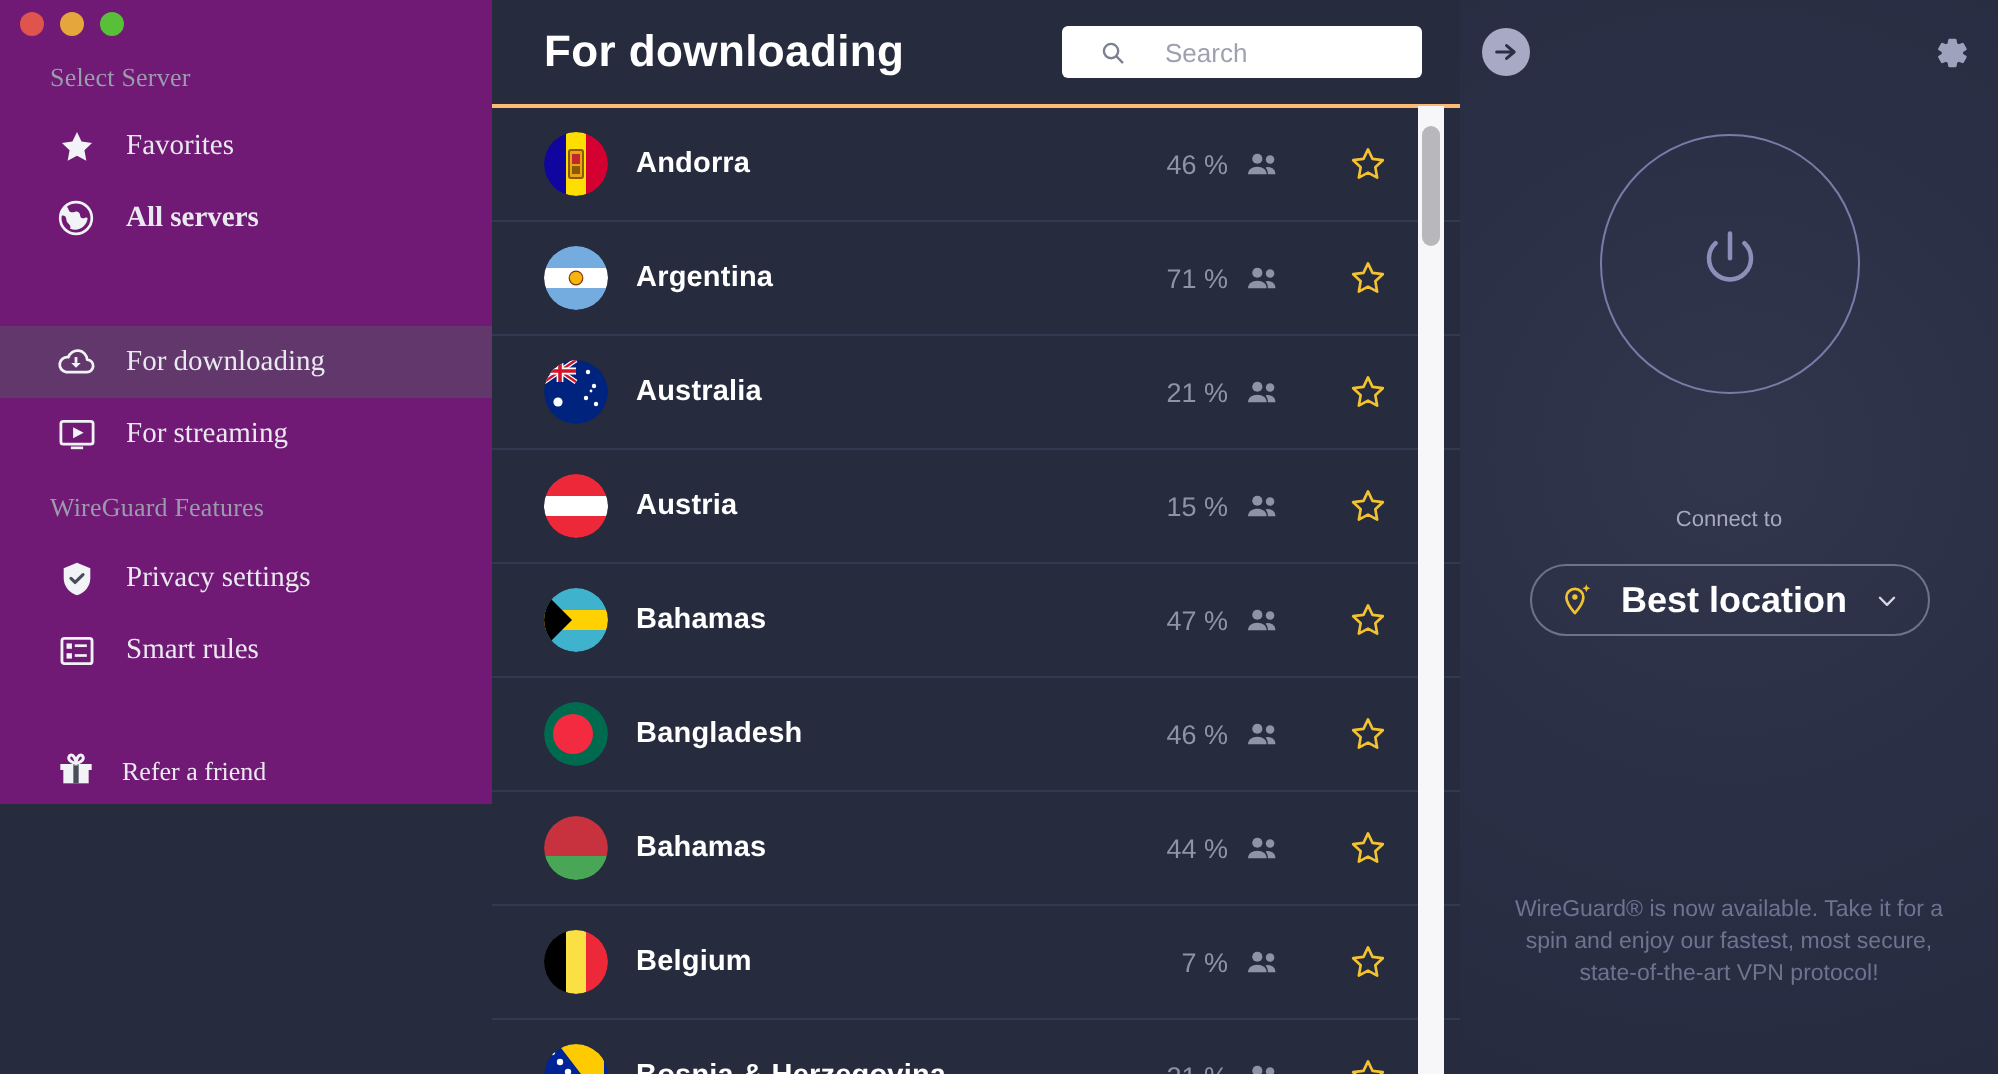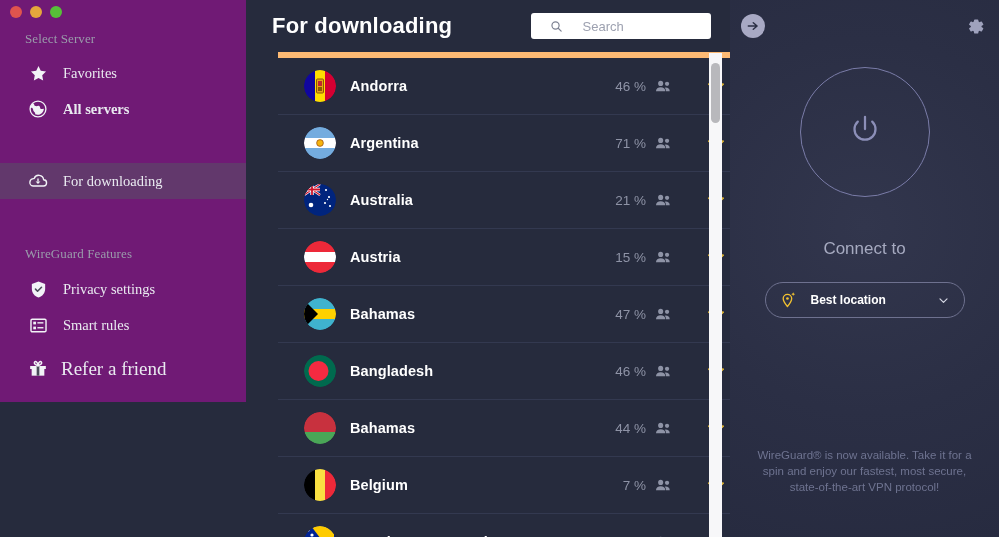--- a/index.html
+++ b/index.html
@@ -62,23 +62,23 @@
     flex: 0 0 26px;
   }
   .side-item .ico svg { display: block; }
   .side-item .lbl { white-space: nowrap; }
   .side-item.bold .lbl { font-weight: bold; }
 
   .refer {
     position: absolute;
     left: 0; bottom: 8px;
     width: 246px; height: 36px;
-    display: flex; align-items: flex-start;
+    display: flex; align-items: flex-end;
     padding-left: 25px;
-    color: #E9EAF0; font-size: 19px;
+    color: #E9EAF0; font-size: 13px;
     cursor: pointer;
   }
   .refer .ico { width: 26px; margin-right: 10px; display:flex; align-items:center; justify-content:center;}
 
   
   .main {
     width: 484px; flex: 0 0 484px;
     height: 537px;
     background: #262B3D;
     position: relative;
@@ -113,22 +113,21 @@
     color: #3A3F50;
     width: 110px;
   }
   .search-input::placeholder { color: #9DA1B0; }
 
   .list-area {
     position: absolute;
     top: 52px; left: 0;
     width: 484px; height: 485px;
     overflow: hidden;
-    border-top: 6px solid #fdba74;
-    margin-left: 32px;
+    border-top: 2px solid #fdba74;
   }
   .row {
     height: 57px;
     display: flex; align-items: center;
     padding: 0 0 0 26px;
     border-bottom: 1px solid #333950;
     cursor: pointer;
   }
   .flag {
     width: 32px; height: 32px;
@@ -198,41 +197,41 @@
     left: 50%; top: 132px;
     transform: translate(-50%, -50%);
     width: 130px; height: 130px;
     border-radius: 50%;
     border: 1.5px solid #7A7CA8;
     display: flex; align-items: center; justify-content: center;
     cursor: pointer;
   }
   .connect-label {
     position: absolute;
-    top: 239px; width: 269px;
+    top: 254px; width: 269px;
     text-align: center;
     color: #A6AAC0;
-    font-size: 17px;
+    font-size: 11px;
   }
   .loc-btn {
     position: absolute;
     top: 282px; left: 50%;
     transform: translateX(-50%);
     width: 200px; height: 36px;
     border: 1px solid #6E718F;
     border-radius: 18px;
     display: flex; align-items: center;
     padding: 0 14px;
     cursor: pointer;
   }
   .loc-btn .pin { flex: 0 0 18px; display:flex; align-items:center; }
   .loc-btn .loc-text {
     margin-left: 13px;
     color: #FFFFFF;
-    font-size: 12px;
+    font-size: 18px;
     font-weight: bold;
   }
   .loc-btn .chev { margin-left: auto; display:flex; align-items:center; }
   .promo {
     position: absolute;
     bottom: 42px; left: 0; width: 269px;
     text-align: center;
     color: #6E7390;
     font-size: 11.5px;
     line-height: 16px;
@@ -278,20 +277,30 @@
       <span class="ico">
         <svg width="22" height="22" viewBox="0 0 24 24">
           <path fill="none" stroke="#F2F3F7" stroke-width="1.5" stroke-linejoin="round" d="M6.6 17.5h11.2a3.4 3.4 0 0 0 .3-6.8 5.3 5.3 0 0 0-10.3-1.3 3.6 3.6 0 0 0-1.2 8.1z"></path>
           <path fill="#F2F3F7" d="M12 9.3v4.4M12 15.2l-2.6-2.6h5.2z"></path>
           <path stroke="#F2F3F7" stroke-width="1.5" d="M12 9.3v3.2"></path>
         </svg>
       </span>
       <span class="lbl">For downloading</span>
     </div>
 
+    <div class="side-item" style="top:199px">
+      <span class="ico">
+        <svg width="21" height="21" viewBox="0 0 24 24">
+          <rect x="2.8" y="4.2" width="18.4" height="13" rx="1.4" fill="none" stroke="#F2F3F7" stroke-width="1.6"></rect>
+          <path fill="#F2F3F7" d="M9.8 7.6l6 3.1-6 3.1z"></path>
+          <rect x="8.5" y="18.6" width="7" height="1.5" fill="#F2F3F7"></rect>
+        </svg>
+      </span>
+      <span class="lbl">For streaming</span>
+    </div>
 
     <div class="side-section" id="sec-advanced">WireGuard Features</div>
 
     <div class="side-item" style="top:271px">
       <span class="ico">
         <svg width="19" height="19" viewBox="0 0 24 24">
           <path fill="#F2F3F7" d="M12 1.8l8.4 3.4v6.3c0 5-3.6 9.4-8.4 10.7-4.8-1.3-8.4-5.7-8.4-10.7V5.2z"></path>
           <path fill="none" stroke="#4A4C5A" stroke-width="2" stroke-linecap="round" stroke-linejoin="round" d="M8.2 11.6l2.6 2.6 5-5"></path>
         </svg>
       </span>

